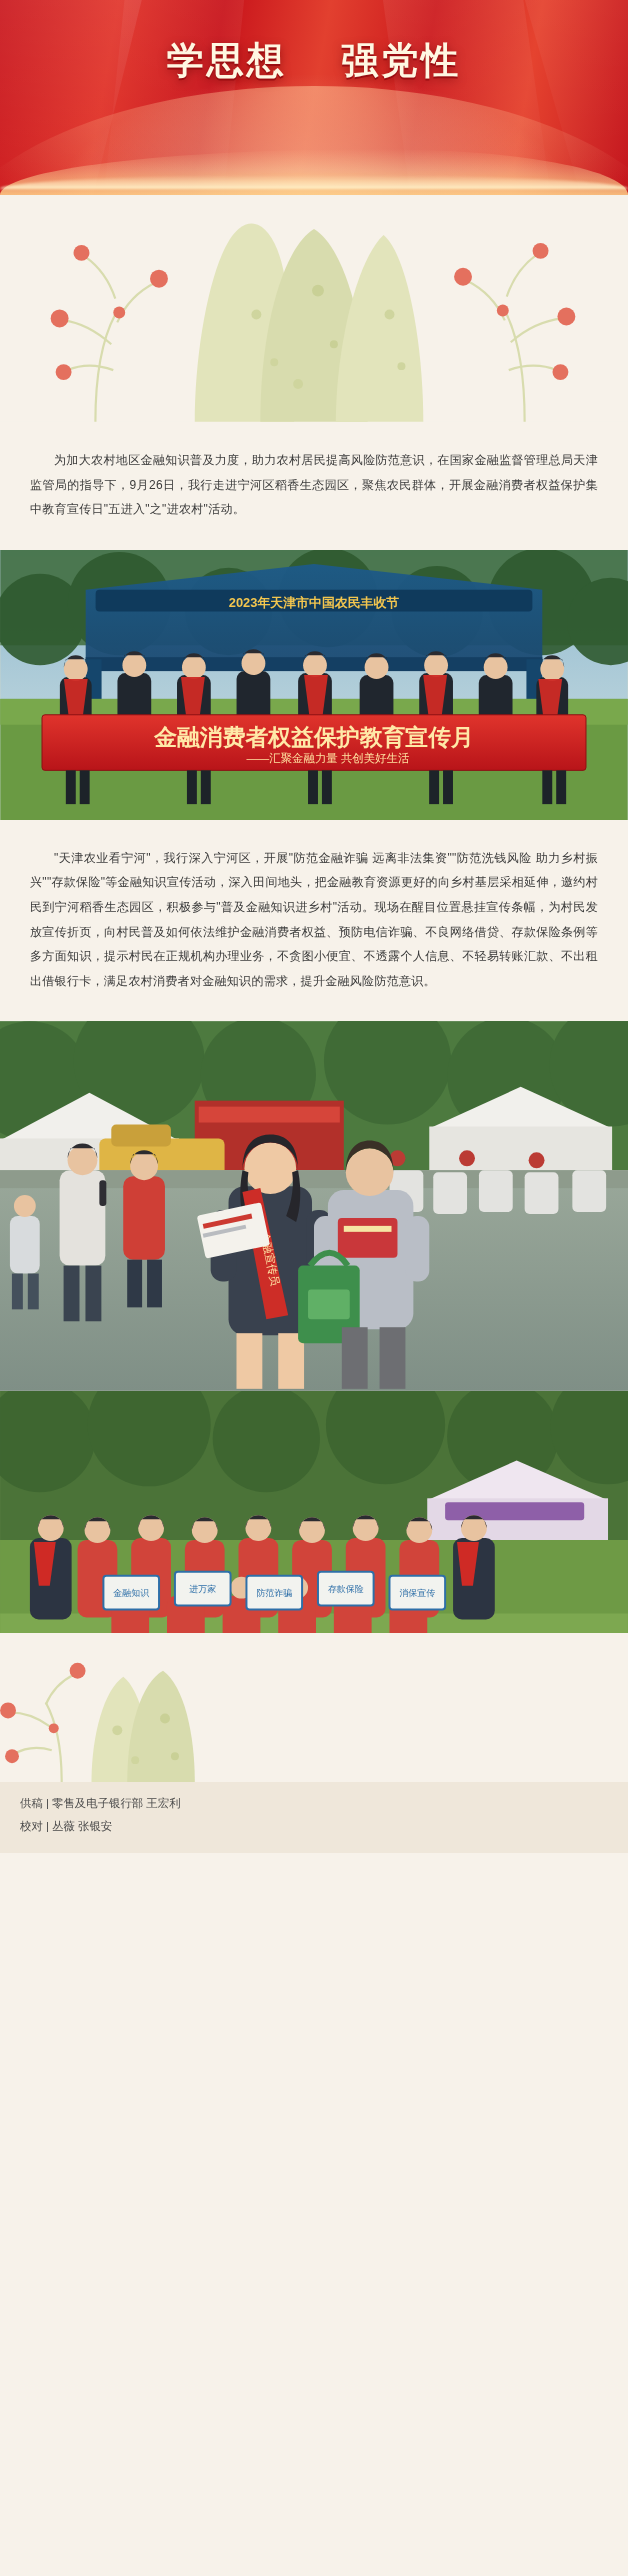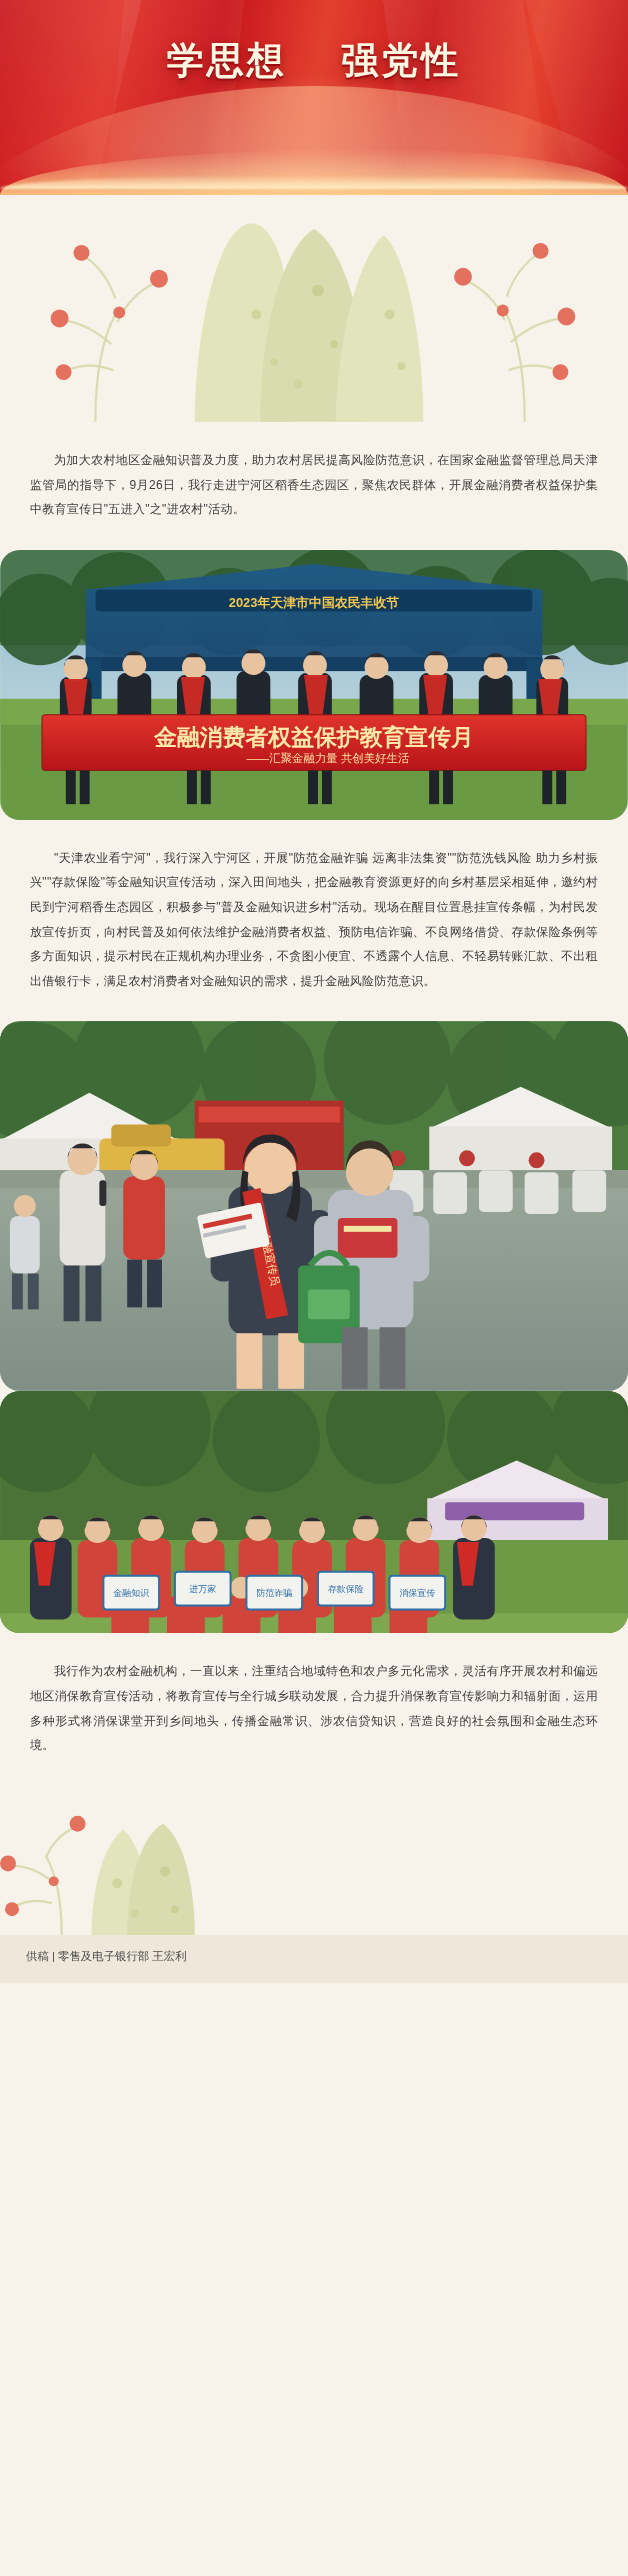--- a/index.html
+++ b/index.html
@@ -99,38 +99,37 @@
     letter-spacing: 0.3px;
     text-indent: 2em;
   }
 
   
   .photo {
     position: relative;
     width: 628px;
     overflow: hidden;
     background: #cfd6c8;
-    border-radius: 20px;
   }
   .photo.p1 { height: 270px; }
   .photo.p2 { height: 370px; }
   .photo.p3 { height: 242px; }
   .photo svg { display: block; }
 
   
   .foot-illus {
     position: relative;
     width: 628px;
     height: 149px;
     background: #f7f2ea;
     overflow: hidden;
   }
   .credits {
     background: #efe7da;
-    padding: 10px 26px 16px 26px;
+    padding: 10px 26px 16px 20px;
     font-size: 11.4px;
     line-height: 1.95;
     color: #4a4a4a;
   }
   .credits div { white-space: nowrap; }
 </style>
 </head>
 <body>
 
 <div class="page">
@@ -509,21 +508,20 @@
           <text x="132" y="206">金融知识</text>
           <text x="204" y="202">进万家</text>
           <text x="276" y="206">防范诈骗</text>
           <text x="348" y="202">存款保险</text>
           <text x="420" y="206">消保宣传</text>
         </g>
       </g>
     </svg>
   </div>
 
-  <p class="para">我行作为农村金融机构，一直以来，注重结合地域特色和农户多元化需求，灵活有序开展农村和偏远地区消保教育宣传活动，将教育宣传与全行城乡联动发展，合力提升消保教育宣传影响力和辐射面，运用多种形式将消保课堂开到乡间地头，传播金融常识、涉农信贷知识，营造良好的社会氛围和金融生态环境。</p>
 
   <div class="foot-illus">
     <svg width="628" height="149" viewBox="0 0 632 150">
       <rect width="632" height="150" fill="#f7f2ea"></rect>
       <path d="M92 150 C92 104 104 58 124 44 C142 58 152 106 152 150 Z" fill="#e2e4bb"></path>
       <path d="M128 150 C128 96 142 50 164 38 C186 54 196 104 196 150 Z" fill="#d8dcae"></path>
       <circle cx="118" cy="98" r="5" fill="#cfd59e"></circle>
       <circle cx="136" cy="128" r="4" fill="#cfd59e"></circle>
       <circle cx="166" cy="86" r="5" fill="#c9d096"></circle>
       <circle cx="176" cy="124" r="4" fill="#c9d096"></circle>
@@ -537,16 +535,17 @@
         <circle cx="8" cy="78" r="8"></circle>
         <circle cx="12" cy="124" r="7"></circle>
         <circle cx="78" cy="38" r="8"></circle>
         <circle cx="54" cy="96" r="5"></circle>
       </g>
     </svg>
   </div>
 
   <div class="credits">
     <div>供稿 | 零售及电子银行部 王宏利</div>
+    <div>校对 | 丛薇 张银安</div>
   </div>
 
 </div>
 
 
 </body></html>

